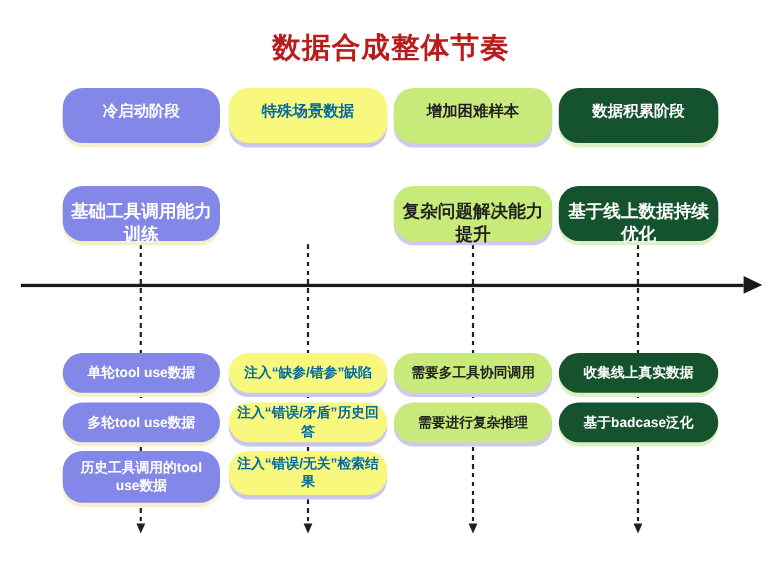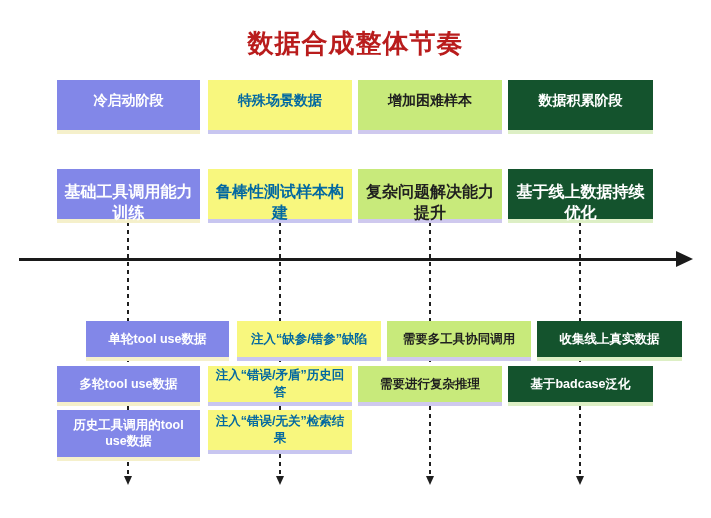--- a/index.html
+++ b/index.html
@@ -9,39 +9,39 @@
     font-family:"Liberation Sans","DejaVu Sans",sans-serif;
     position:relative;overflow:hidden;
   }
   .canvas{position:absolute;inset:0;}
   .title{
     position:absolute;top:26px;left:0;width:711px;margin:0;
     text-align:center;font-size:26px;font-weight:bold;color:#b91c1c;
     letter-spacing:1px;
   }
   .box{
-    position:absolute;border-radius:0;
+    position:absolute;border-radius:18px;
     display:flex;justify-content:center;
     text-align:center;font-weight:bold;
     box-sizing:border-box;z-index:2;
   }
   
   .theme-purple{background:#8287e8;color:#ffffff;box-shadow:0 4px 0 #f5f0cb;}
   .theme-yellow{background:#f8f77e;color:#0369a1;box-shadow:0 4px 0 #c8c6f0;}
   .theme-green {background:#c8ea7b;color:#1f1f1f;box-shadow:0 4px 0 #cfc9ee;}
   .theme-violet{background:#14532d;color:#ffffff;box-shadow:0 4px 0 #ddefc5;}
   
   .c1{left:57px;width:143px;}
   .c2{left:208px;width:144px;}
   .c3{left:358px;width:144px;}
   .c4{left:508px;width:145px;}
   
   .r-phase{top:80px;height:50px;font-size:14px;align-items:flex-start;padding-top:12px;}
   .r-cap  {top:169px;height:50px;font-size:16px;align-items:flex-start;padding-top:13px;padding-left:3px;padding-right:3px;}
-  .r-a{top:321px;height:36px;font-size:12.5px;align-items:center;padding:0 3px;margin-left:29px;}
+  .r-a{top:321px;height:36px;font-size:12.5px;align-items:center;padding:0 3px;}
   .r-b{top:366px;height:36px;font-size:12.5px;align-items:center;padding:0 2px;}
   .r-c {top:410px;height:47px;font-size:12.5px;align-items:center;padding:0 10px;line-height:1.25;}
   .r-c2{top:410px;height:40px;font-size:12.5px;align-items:center;padding:0 2px;}
   
   .timeline-line{
     position:absolute;top:258px;left:19px;width:657px;height:3px;
     background:#1a1a1a;z-index:1;
   }
   .timeline-arrowhead{
     position:absolute;top:251px;left:676px;width:0;height:0;z-index:1;
@@ -79,21 +79,20 @@
 
   <div class="timeline-line"></div>
   <div class="timeline-arrowhead"></div>
 
   <div class="box theme-purple c1 r-phase">冷启动阶段</div>
   <div class="box theme-yellow c2 r-phase">特殊场景数据</div>
   <div class="box theme-green  c3 r-phase">增加困难样本</div>
   <div class="box theme-violet c4 r-phase">数据积累阶段</div>
 
   <div class="box theme-purple c1 r-cap">基础工具调用能力训练</div>
-  <div class="box theme-yellow c2 r-cap">鲁棒性测试样本构建</div>
   <div class="box theme-green  c3 r-cap">复杂问题解决能力提升</div>
   <div class="box theme-violet c4 r-cap">基于线上数据持续优化</div>
 
   <div class="box theme-purple c1 r-a">单轮tool use数据</div>
   <div class="box theme-purple c1 r-b">多轮tool use数据</div>
   <div class="box theme-purple c1 r-c">历史工具调用的tool use数据</div>
 
   <div class="box theme-yellow c2 r-a">注入“缺参/错参”缺陷</div>
   <div class="box theme-yellow c2 r-b">注入“错误/矛盾”历史回答</div>
   <div class="box theme-yellow c2 r-c2">注入“错误/无关”检索结果</div>

